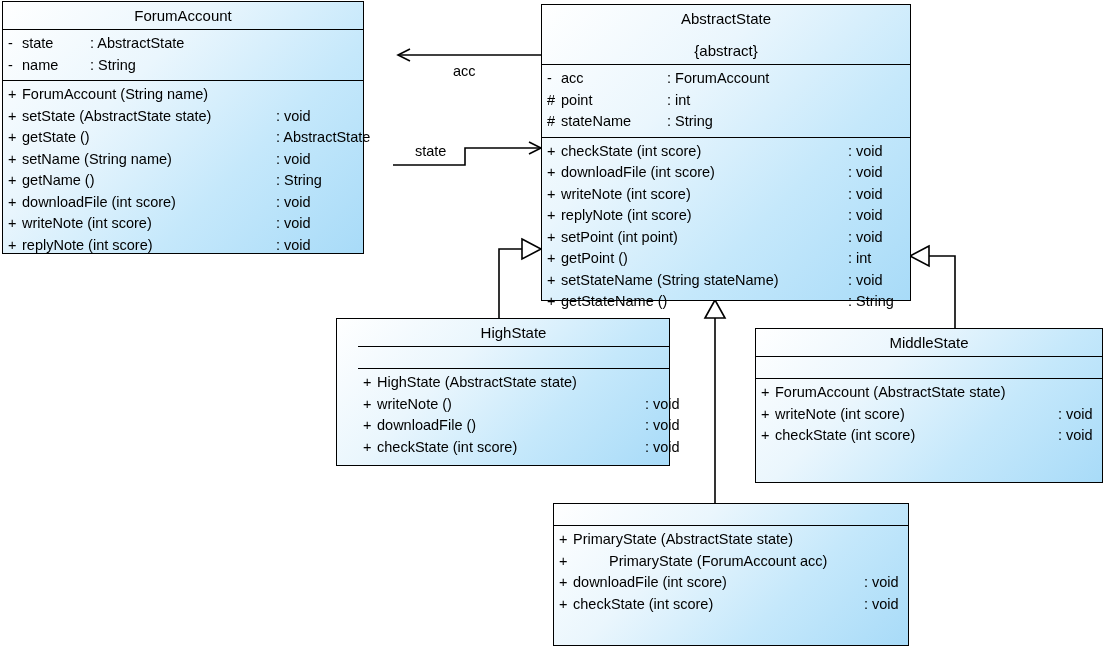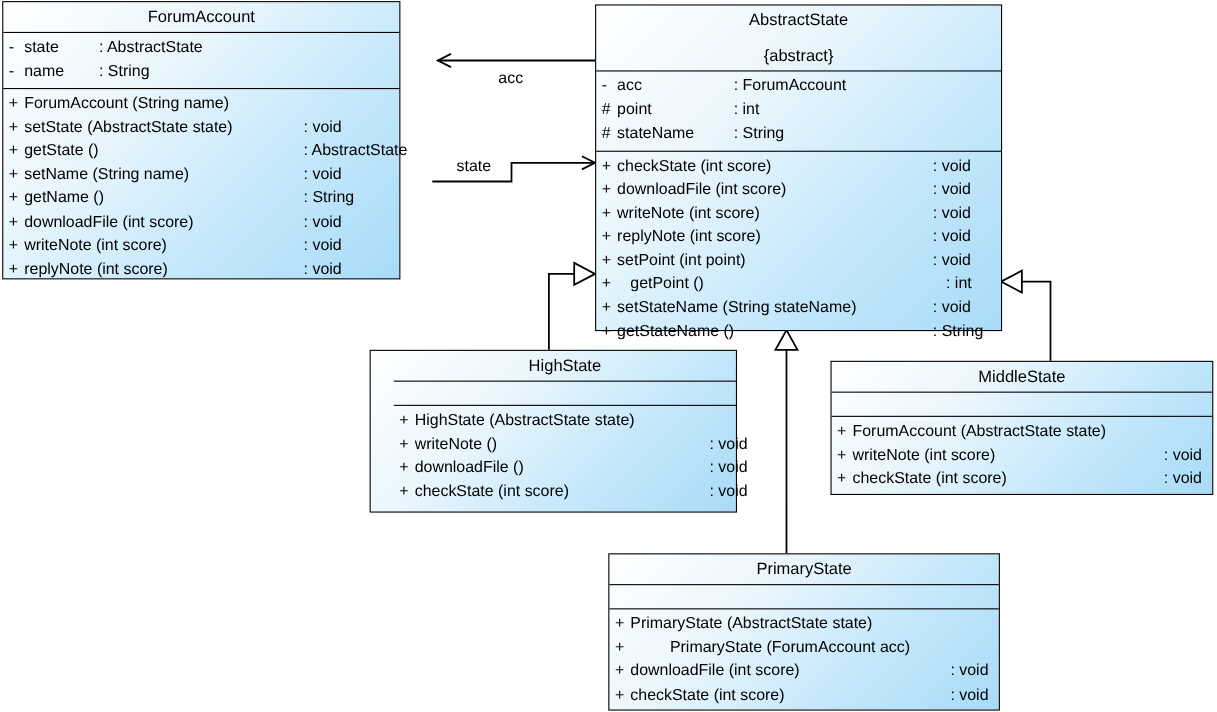--- a/index.html
+++ b/index.html
@@ -224,21 +224,21 @@
         <span class="sig" style="flex:0 0 281px;">replyNote (int score)</span>
         <span class="rtype">: void</span>
       </div>
       <div class="row">
         <span class="vis">+</span>
         <span class="sig" style="flex:0 0 281px;">setPoint (int point)</span>
         <span class="rtype">: void</span>
       </div>
       <div class="row">
         <span class="vis">+</span>
-        <span class="sig" style="flex:0 0 281px;margin-left:12px;">getPoint ()</span>
+        <span class="sig" style="flex:0 0 281px;">getPoint ()</span>
         <span class="rtype">: int</span>
       </div>
       <div class="row">
         <span class="vis">+</span>
         <span class="sig" style="flex:0 0 281px;">setStateName (String stateName)</span>
         <span class="rtype">: void</span>
       </div>
       <div class="row">
         <span class="vis">+</span>
         <span class="sig" style="flex:0 0 281px;">getStateName ()</span>
@@ -269,21 +269,21 @@
         <span class="rtype">: void</span>
       </div>
       <div class="row">
         <span class="vis">+</span>
         <span class="sig" style="flex:0 0 262px;">checkState (int score)</span>
         <span class="rtype">: void</span>
       </div>
     </div>
   </div>
 
-  <div class="uml-class" id="cls-middle-state" style="left:755px; top:328px; width:348px; height:122px;">
+  <div class="uml-class" id="cls-middle-state" style="left:755px; top:328px; width:348px; height:155px;">
     <div class="uml-header">
       <span class="cls-name">MiddleState</span>
     </div>
     <div class="uml-attrs empty"></div>
     <div class="uml-ops">
       <div class="row">
         <span class="vis">+</span>
         <span class="sig" style="flex:0 0 277px;">ForumAccount (AbstractState state)</span>
         <span class="rtype"></span>
       </div>
@@ -294,23 +294,20 @@
       </div>
       <div class="row">
         <span class="vis">+</span>
         <span class="sig" style="flex:0 0 277px;">checkState (int score)</span>
         <span class="rtype">: void</span>
       </div>
     </div>
   </div>
 
   <div class="uml-class" id="cls-primary-state" style="left:553px; top:503px; width:356px; height:143px;">
-    <div class="uml-header">
-      <span class="cls-name">PrimaryState</span>
-    </div>
     <div class="uml-attrs empty"></div>
     <div class="uml-ops">
       <div class="row">
         <span class="vis">+</span>
         <span class="sig" style="flex:0 0 285px;">PrimaryState (AbstractState state)</span>
         <span class="rtype"></span>
       </div>
       <div class="row">
         <span class="vis">+</span>
         <span class="sig" style="flex:0 0 285px;margin-left:36px;">PrimaryState (ForumAccount acc)</span>

